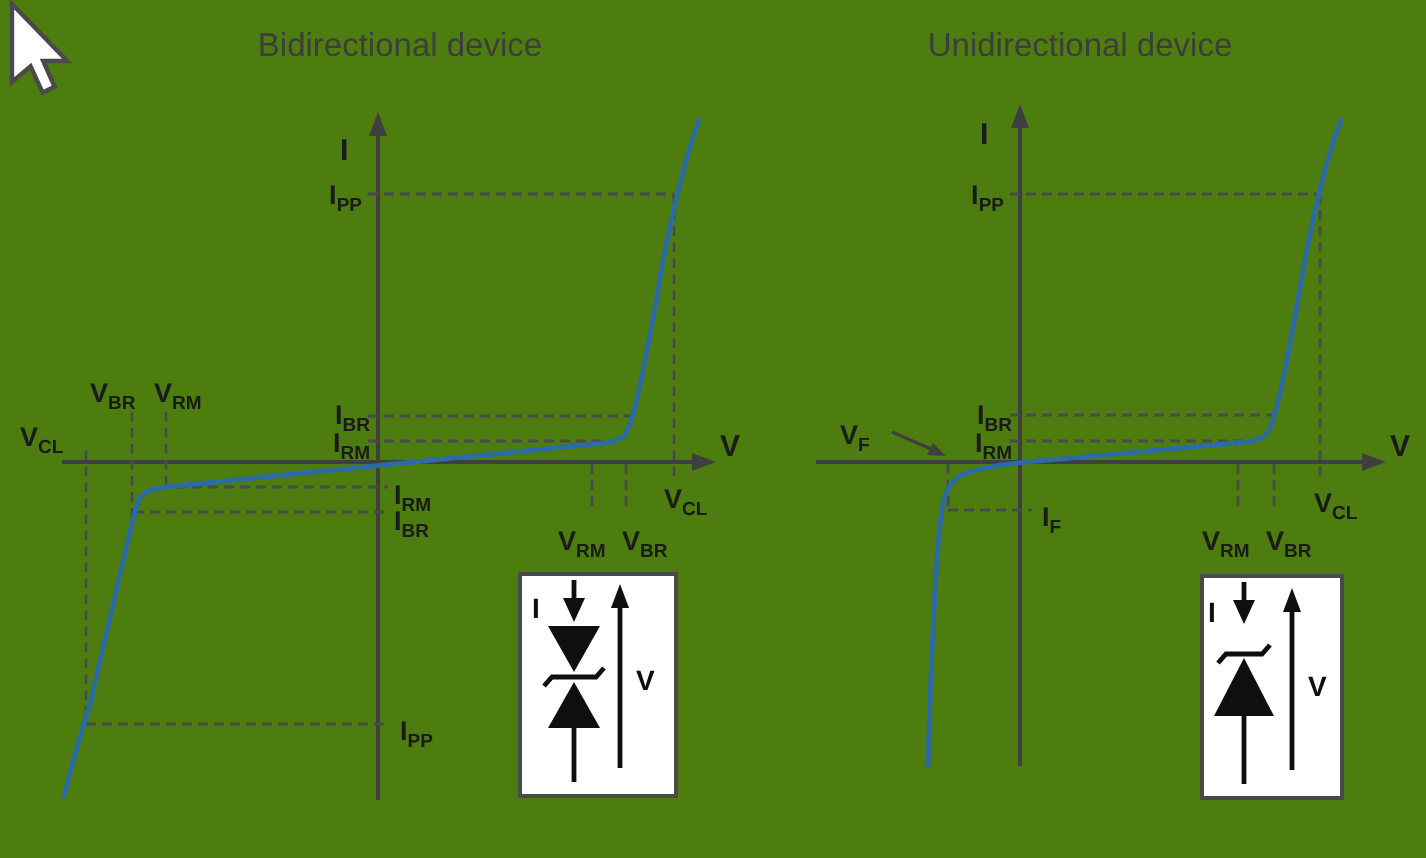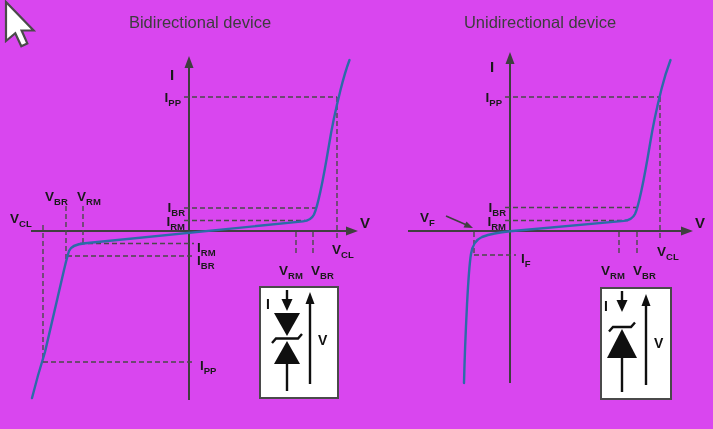--- a/index.html
+++ b/index.html
@@ -1,16 +1,16 @@
 <!DOCTYPE html>
 <html><head>
 <meta charset="utf-8">
 <style>
   html,body{margin:0;padding:0;background:#ffffff;}
-  #stage{position:relative;width:713px;height:429px;background:#d946ef;overflow:hidden;
+  #stage{position:relative;width:713px;height:429px;background:#4d7c0f;overflow:hidden;
          font-family:"Liberation Sans", sans-serif;}
   svg text{font-family:"Liberation Sans", sans-serif;}
   .title{font-size:16.5px;fill:#3d3d3d;}
   .lbl{font-size:13.5px;font-weight:bold;fill:#1a1a1a;}
   .sub{font-size:9.5px;font-weight:bold;fill:#1a1a1a;}
   .axlbl{font-size:15px;font-weight:bold;fill:#1a1a1a;}
   .axis{stroke:#3f3f3f;stroke-width:2;fill:none;}
   .ah{fill:#3f3f3f;stroke:none;}
   .dash{stroke:#4a4a4a;stroke-width:1.4;fill:none;stroke-dasharray:5 3;}
   .curve{stroke:#2b6ca8;stroke-width:2.4;fill:none;stroke-linecap:round;}

